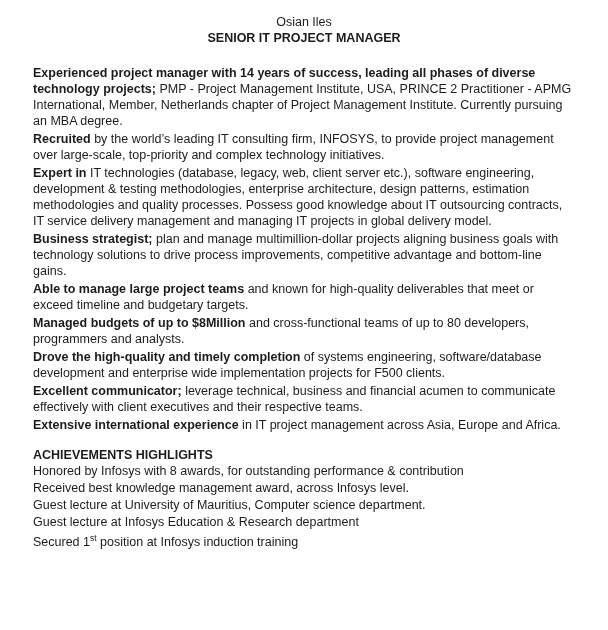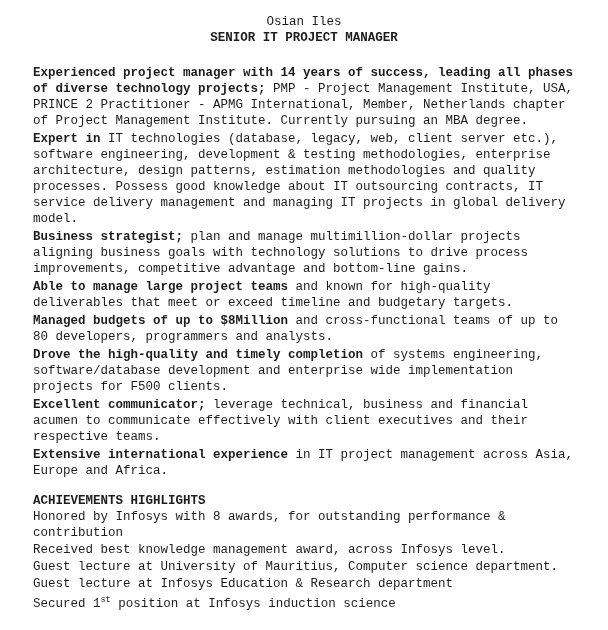--- a/index.html
+++ b/index.html
@@ -8,21 +8,20 @@
     width: 608px; height: 630px; overflow: hidden;
     font-family: "Liberation Sans", sans-serif;
   }
   .page {
     width: 608px; height: 630px;
     background: #ffffff;
     color: #1c1c1c;
     padding: 14px 33px 0 33px;
     font-size: 12.5px;
     line-height: 16px;
-    font-family: Liberation Mono, monospace;
   }
   .doc-name { text-align: center; }
   .doc-title { text-align: center; font-weight: bold; }
   .summary { margin-top: 19px; }
   .summary p { margin: 0 0 2px 0; }
   .summary p b { font-weight: bold; }
   .ach-heading {
     text-align: left; font-weight: bold;
     margin-top: 14px; 
   }
@@ -38,32 +37,33 @@
 </head>
 <body>
 
 <div class="page">
 
   <div class="doc-name">Osian Iles</div>
   <div class="doc-title">SENIOR IT PROJECT MANAGER</div>
 
   <div class="summary">
     <p><b>Experienced project manager with 14 years of success, leading all phases of diverse technology projects;</b><span> PMP - Project Management Institute, USA, PRINCE 2 Practitioner - APMG International, Member, Netherlands chapter of Project Management Institute. Currently pursuing an MBA degree.</span></p>
+    <p><b>Recruited</b><span> by the world’s leading IT consulting firm, INFOSYS, to provide project management over large-scale, top-priority and complex technology initiatives.</span></p>
     <p><b>Expert in</b><span> IT technologies (database, legacy, web, client server etc.), software engineering, development &amp; testing methodologies, enterprise architecture, design patterns, estimation methodologies and quality processes. Possess good knowledge about IT outsourcing contracts, IT service delivery management and managing IT projects in global delivery model.</span></p>
     <p><b>Business strategist;</b><span> plan and manage multimillion-dollar projects aligning business goals with technology solutions to drive process improvements, competitive advantage and bottom-line gains.</span></p>
     <p><b>Able to manage large project teams</b><span> and known for high-quality deliverables that meet or exceed timeline and budgetary targets.</span></p>
     <p><b>Managed budgets of up to $8Million</b><span> and cross-functional teams of up to 80 developers, programmers and analysts.</span></p>
     <p><b>Drove the high-quality and timely completion</b><span> of systems engineering, software/database development and enterprise wide implementation projects for F500 clients.</span></p>
     <p><b>Excellent communicator;</b><span> leverage technical, business and financial acumen to communicate effectively with client executives and their respective teams.</span></p>
     <p><b>Extensive international experience</b><span> in IT project management across Asia, Europe and Africa.</span></p>
   </div>
 
   <div class="ach-heading">ACHIEVEMENTS HIGHLIGHTS</div>
 
   <div class="achievements">
     <p>Honored by Infosys with 8 awards, for outstanding performance &amp; contribution</p>
     <p>Received best knowledge management award, across Infosys level.</p>
     <p>Guest lecture at University of Mauritius, Computer science department.</p>
     <p>Guest lecture at Infosys Education &amp; Research department</p>
-    <p class="secured"><span>Secured 1</span><sup class="ord">st</sup><span> position at Infosys induction science</span></p>
+    <p class="secured"><span>Secured 1</span><sup class="ord">st</sup><span> position at Infosys induction training</span></p>
   </div>
 
 </div>
 
 </body></html>

